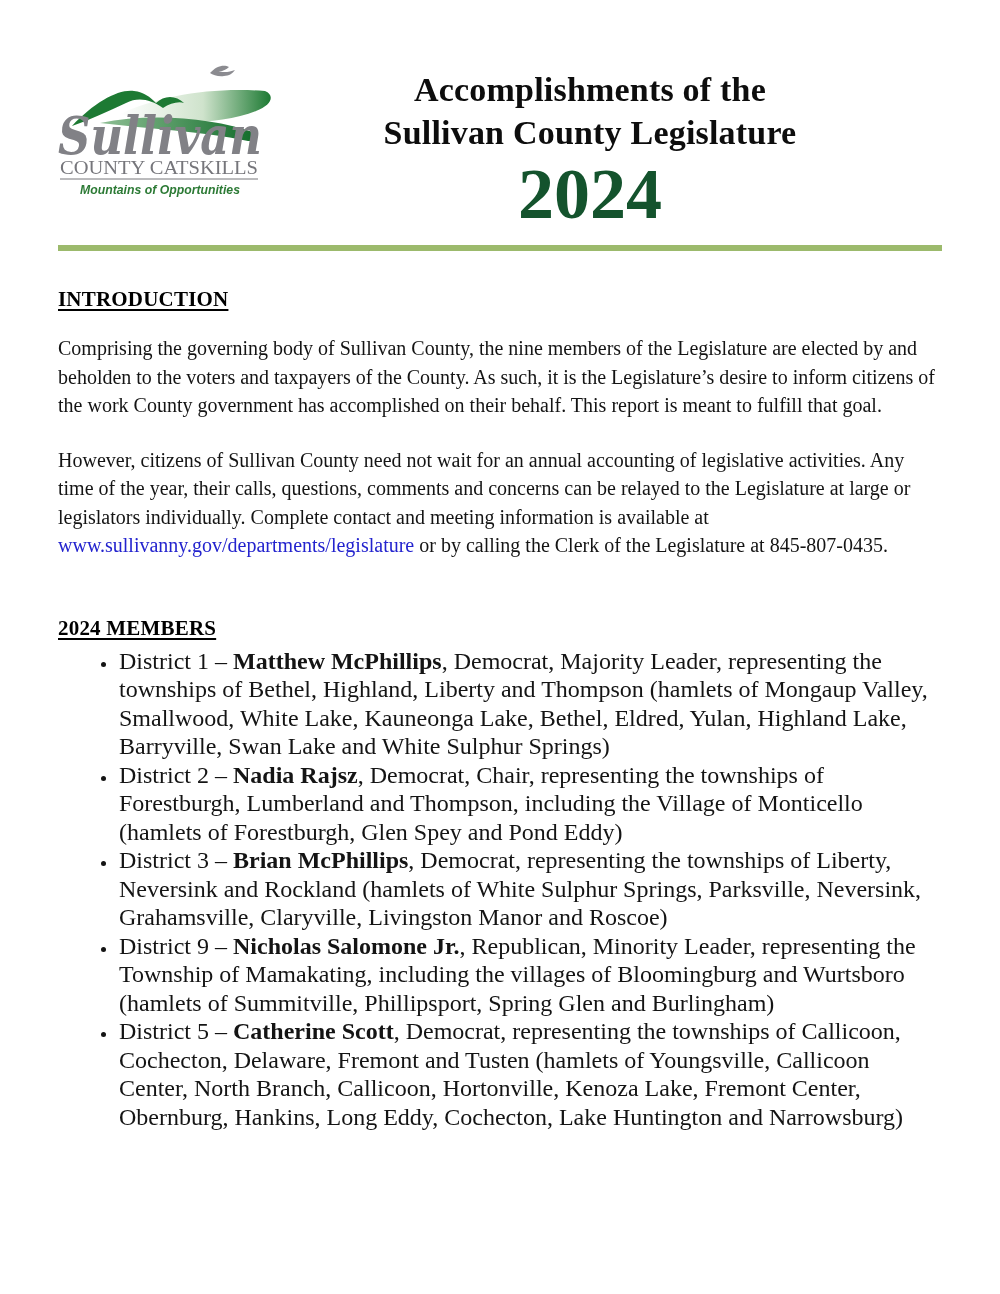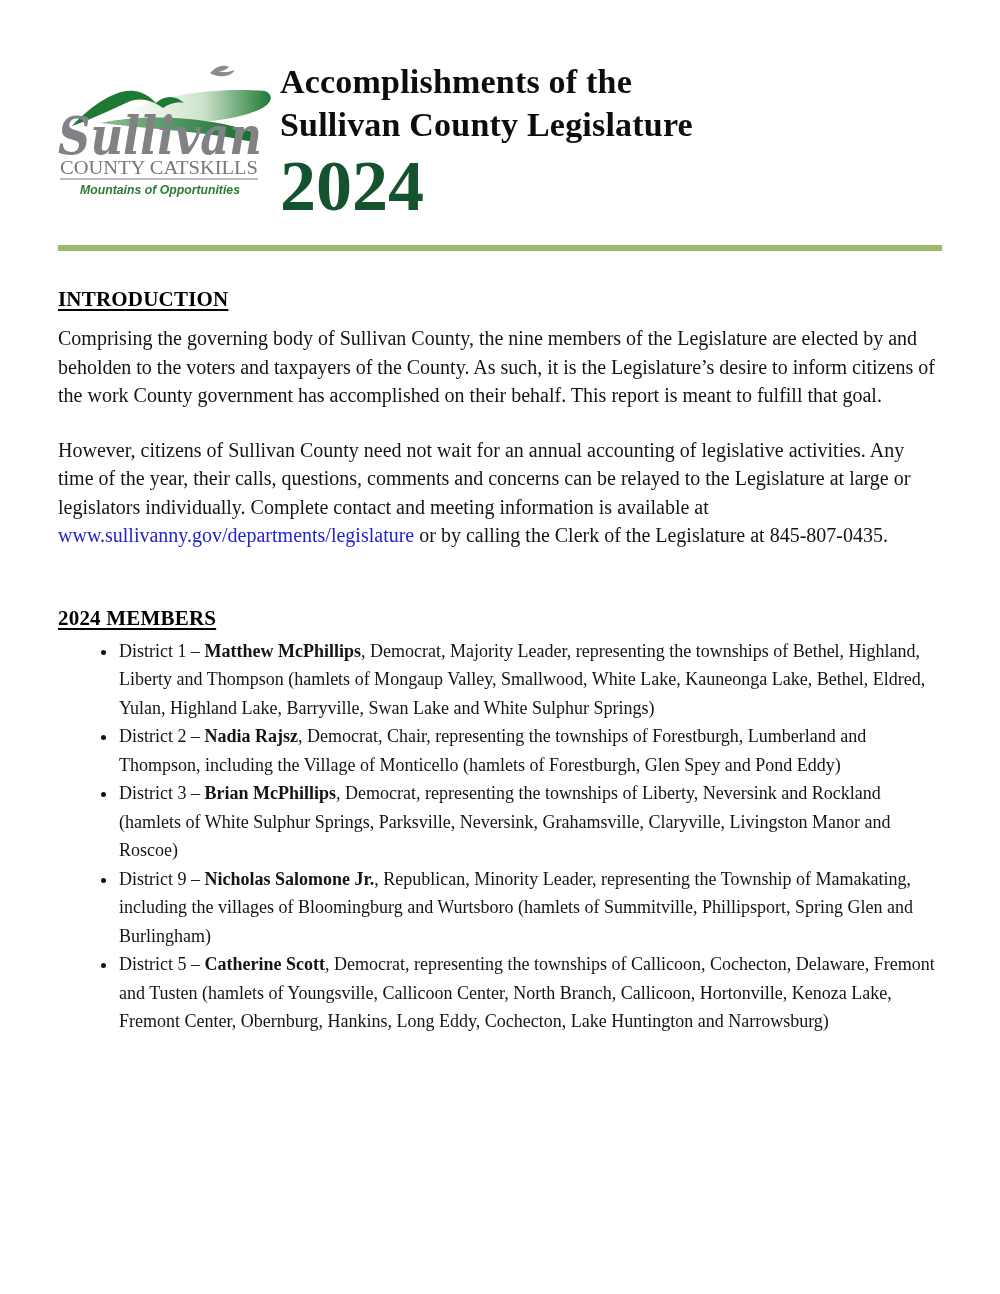--- a/index.html
+++ b/index.html
@@ -10,21 +10,21 @@
     background: #ffffff;
     overflow: hidden;
     font-family: "Liberation Serif", serif;
     color: #141414;
   }
   .page { padding: 60px 58px 0 58px; }
 
   
   .header { display: flex; align-items: flex-start; height: 162px; }
   .logo { width: 222px; flex: none; }
-  .title-block { flex: 1; padding-right: 42px; }
+  .title-block { flex: 1; text-align: center; padding-right: 42px; margin-top: 8px; }
   .title-line {
     font-size: 34px;
     line-height: 43px;
     font-weight: 700;
     color: #0d0d0d;
     letter-spacing: 0.2px;
   }
   .year {
     font-size: 72px;
     line-height: 72px;
@@ -47,31 +47,31 @@
   }
   .intro-heading { margin-top: 36px; }
   .members-heading { margin-top: 56px; }
 
   
   .body-text {
     font-size: 20px;
     line-height: 28.5px;
     color: #141414;
   }
-  .para1 { margin-top: 12px; }
+  .para1 { margin-top: 22px; }
   .para2 { margin-top: 26px; }
   a.doc-link { color: #2323CE; cursor: pointer; }
 
   
   ul.members-list {
     margin: 6px 0 0 0;
     padding-left: 59px;
   }
   ul.members-list li {
-    font-size: 18px;
+    font-size: 24px;
     line-height: 28.5px;
     padding-left: 2px;
   }
   ul.members-list li::marker { font-size: 16px; }
   .member-name { font-weight: 700; }
 </style>
 </head>
 <body>
 
 <div class="page">

